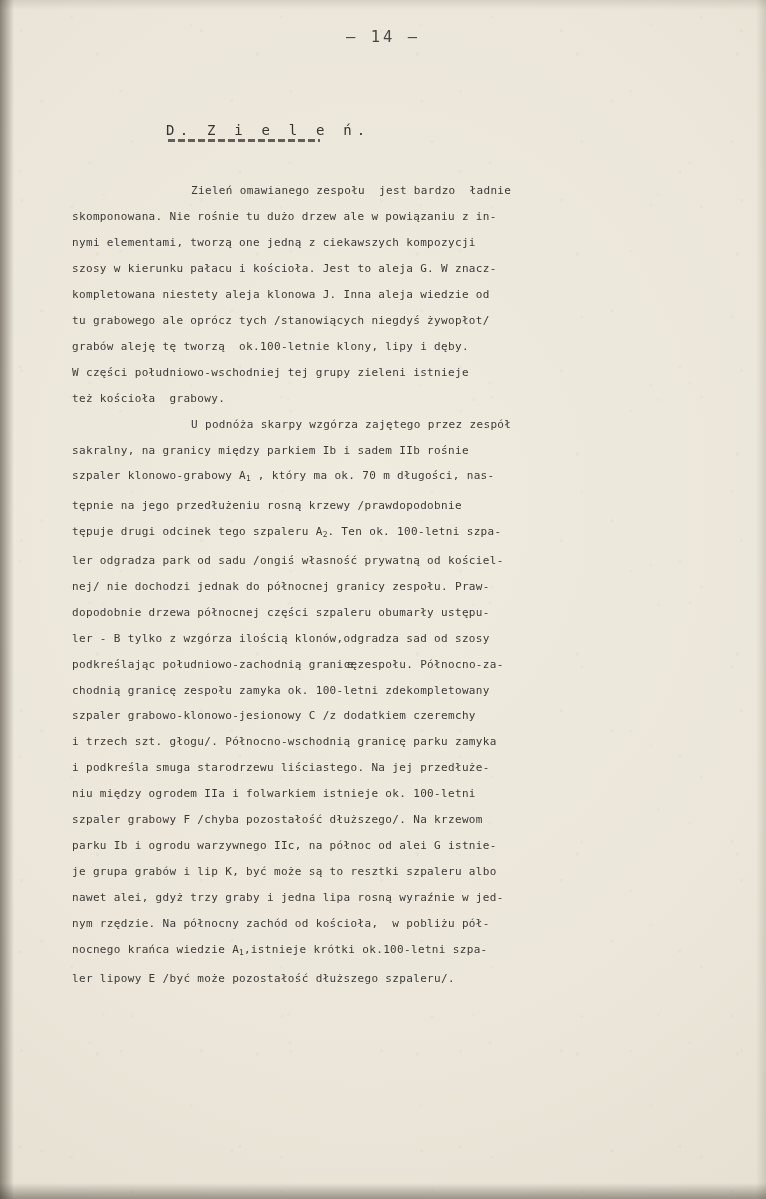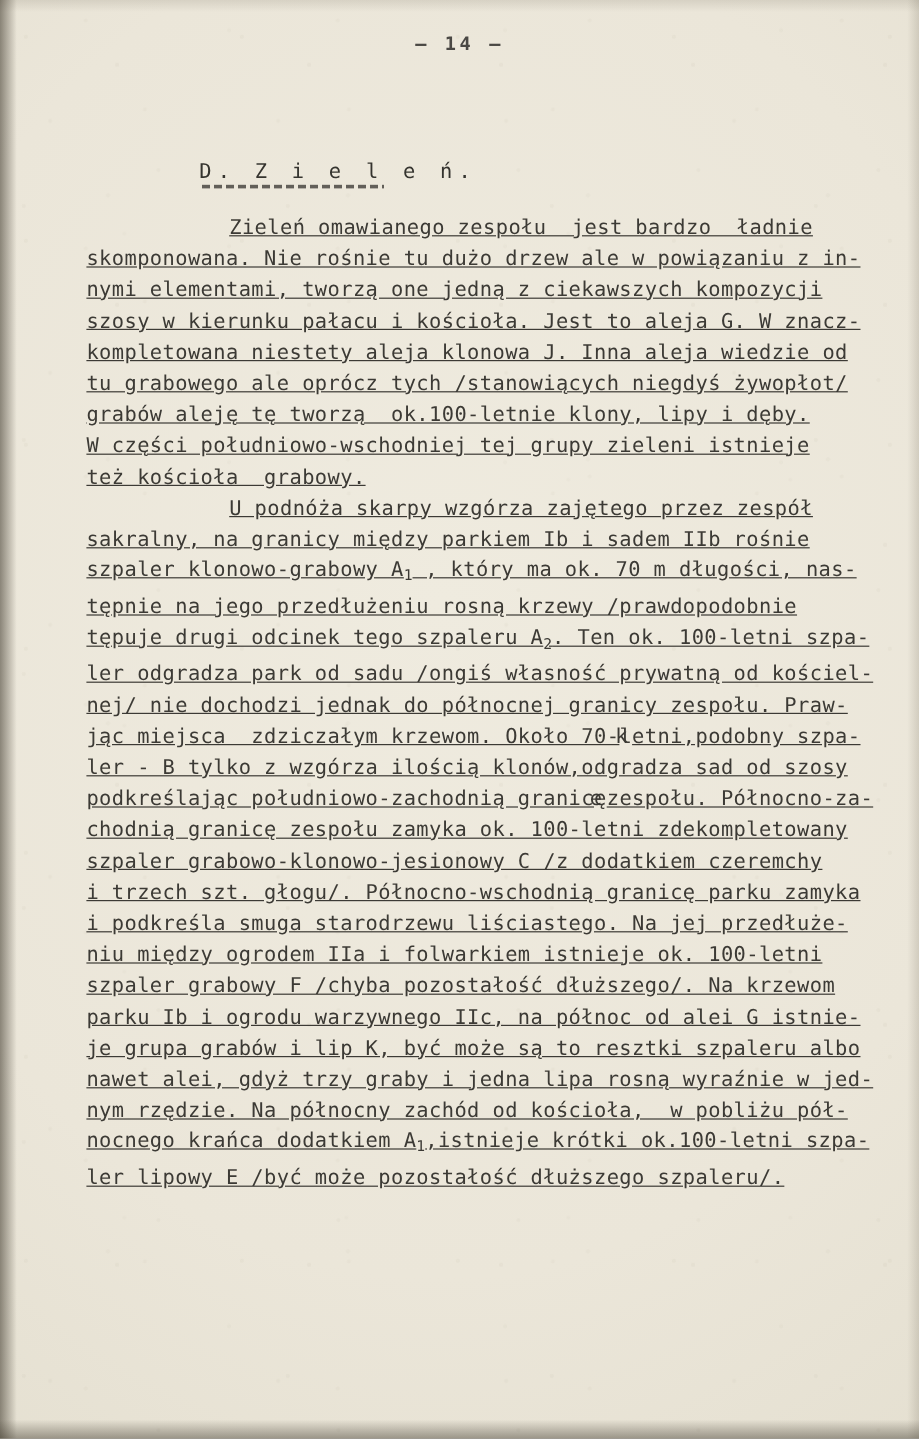--- a/index.html
+++ b/index.html
@@ -70,34 +70,32 @@
 
   .folio {
     position: absolute;
     top: 28px;
     left: 0;
     width: 100%;
     text-align: center;
     font-size: 15.5px;
     letter-spacing: 3px;
     color: #4a4844;
-    font-weight: bold;
   }
 
   .heading-block {
     position: absolute;
     top: 122px;
     left: 166px;
   }
   .heading {
-    font-size: 17px;
+    font-size: 14px;
     letter-spacing: 5.2px;
     color: #35342f;
     white-space: nowrap;
-    margin-top: 11px;
   }
   .heading-rule {
     margin-top: 1px;
     margin-left: 2px;
     height: 3px;
     width: 152px;
     background-image: repeating-linear-gradient(
       to right,
       #4a4742 0px, #4a4742 7px,
       transparent 7px, transparent 10px
@@ -106,26 +104,25 @@
   }
 
   .body {
     position: absolute;
     top: 178px;
     left: 72px;
     width: 640px;
   }
 
   .line {
-    font-size: 17px;
+    font-size: 11px;
     line-height: 25.95px;
     letter-spacing: .34px;
     white-space: pre;
     color: #3c3a35;
-    text-decoration: underline;
   }
 
   .indent { padding-left: 119px; }
 
   sub {
     font-size: .72em;
     vertical-align: -.28em;
     letter-spacing: 0;
   }
 
@@ -178,37 +175,37 @@
       <div class="line">sakralny, na granicy między parkiem Ib i sadem IIb rośnie</div>
 
       <div class="line"><span>szpaler klonowo-grabowy A</span><sub>1</sub><span> , który ma ok. 70 m długości, nas-</span></div>
 
       <div class="line">tępnie na jego przedłużeniu rosną krzewy /prawdopodobnie</div>
 
       <div class="line"><span>tępuje drugi odcinek tego szpaleru A</span><sub>2</sub><span>. Ten ok. 100-letni szpa-</span></div>
 
       <div class="line">ler odgradza park od sadu /ongiś własność prywatną od kościel-</div>
       <div class="line">nej/ nie dochodzi jednak do północnej granicy zespołu. Praw-</div>
-
-      <div class="line"><span>jąc miejsca  zdziczałym krzewom. Około 70-</span><span class="overstrike" data-over="k">l</span><span>etni,podobny szpa-</span></div>
+      <div class="line">dopodobnie drzewa północnej części szpaleru obumarły ustępu-</div>
+
 
       <div class="line">ler - B tylko z wzgórza ilością klonów,odgradza sad od szosy</div>
 
       <div class="line"><span>podkreślając południowo-zachodnią granic</span><span class="overstrike" data-over="e">ę</span><span>zespołu. Północno-za-</span></div>
 
       <div class="line">chodnią granicę zespołu zamyka ok. 100-letni zdekompletowany</div>
       <div class="line">szpaler grabowo-klonowo-jesionowy C /z dodatkiem czeremchy</div>
       <div class="line">i trzech szt. głogu/. Północno-wschodnią granicę parku zamyka</div>
       <div class="line">i podkreśla smuga starodrzewu liściastego. Na jej przedłuże-</div>
       <div class="line">niu między ogrodem IIa i folwarkiem istnieje ok. 100-letni</div>
       <div class="line">szpaler grabowy F /chyba pozostałość dłuższego/. Na krzewom</div>
       <div class="line">parku Ib i ogrodu warzywnego IIc, na północ od alei G istnie-</div>
       <div class="line">je grupa grabów i lip K, być może są to resztki szpaleru albo</div>
       <div class="line">nawet alei, gdyż trzy graby i jedna lipa rosną wyraźnie w jed-</div>
       <div class="line">nym rzędzie. Na północny zachód od kościoła,  w pobliżu pół-</div>
 
-      <div class="line"><span>nocnego krańca dodatkiem A</span><sub>1</sub><span>,istnieje krótki ok.100-letni szpa-</span></div>
+      <div class="line"><span>nocnego krańca wiedzie A</span><sub>1</sub><span>,istnieje krótki ok.100-letni szpa-</span></div>
 
       <div class="line">ler lipowy E /być może pozostałość dłuższego szpaleru/.</div>
 
     </div>
   </div>
 </div>
 
 </body></html>

